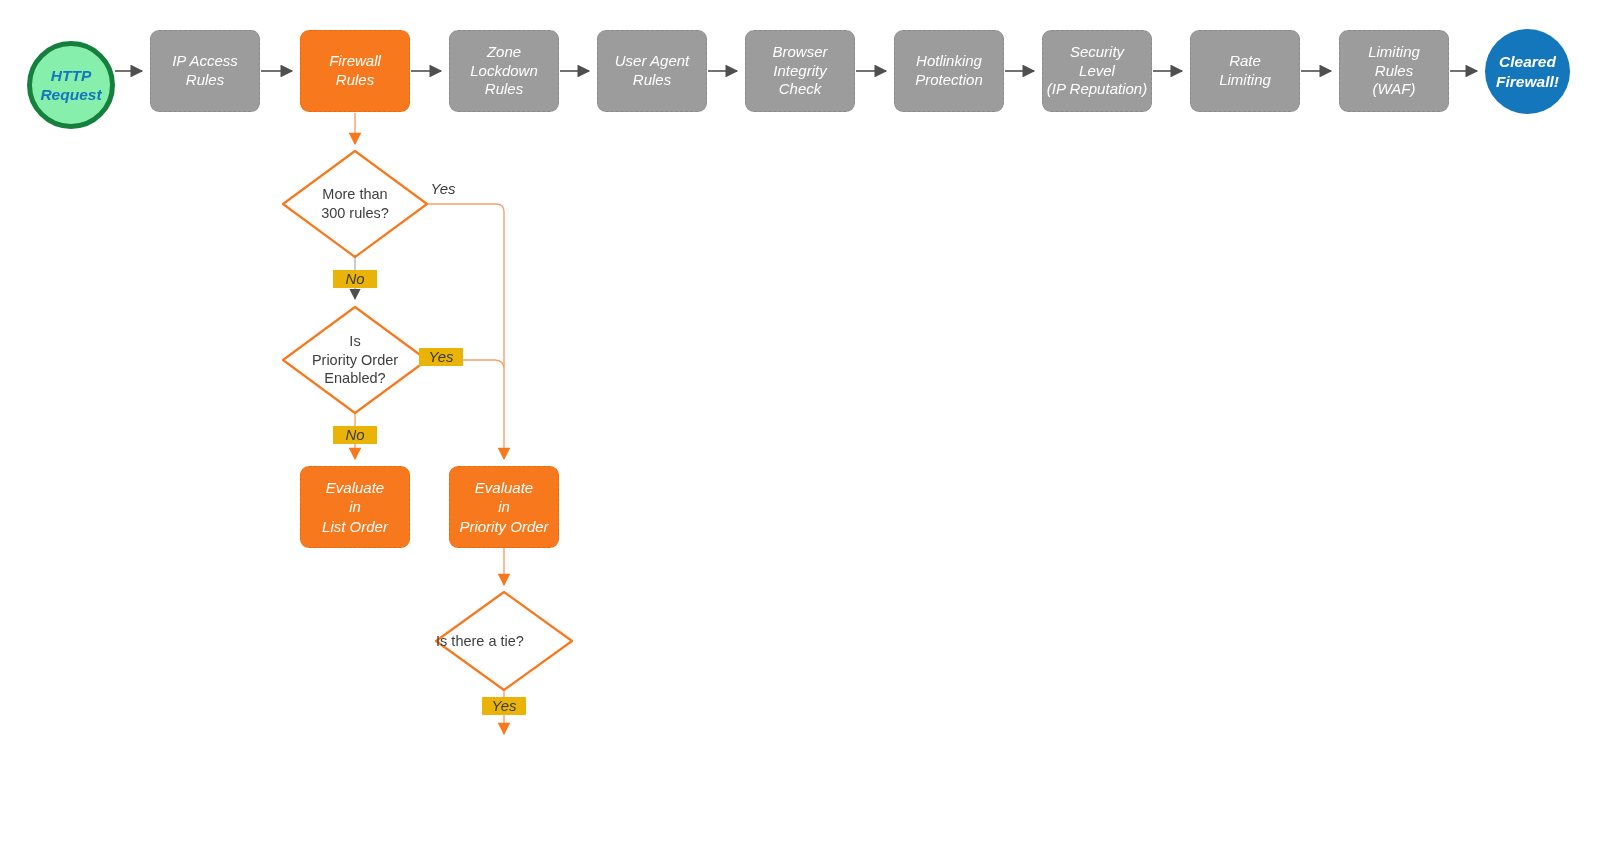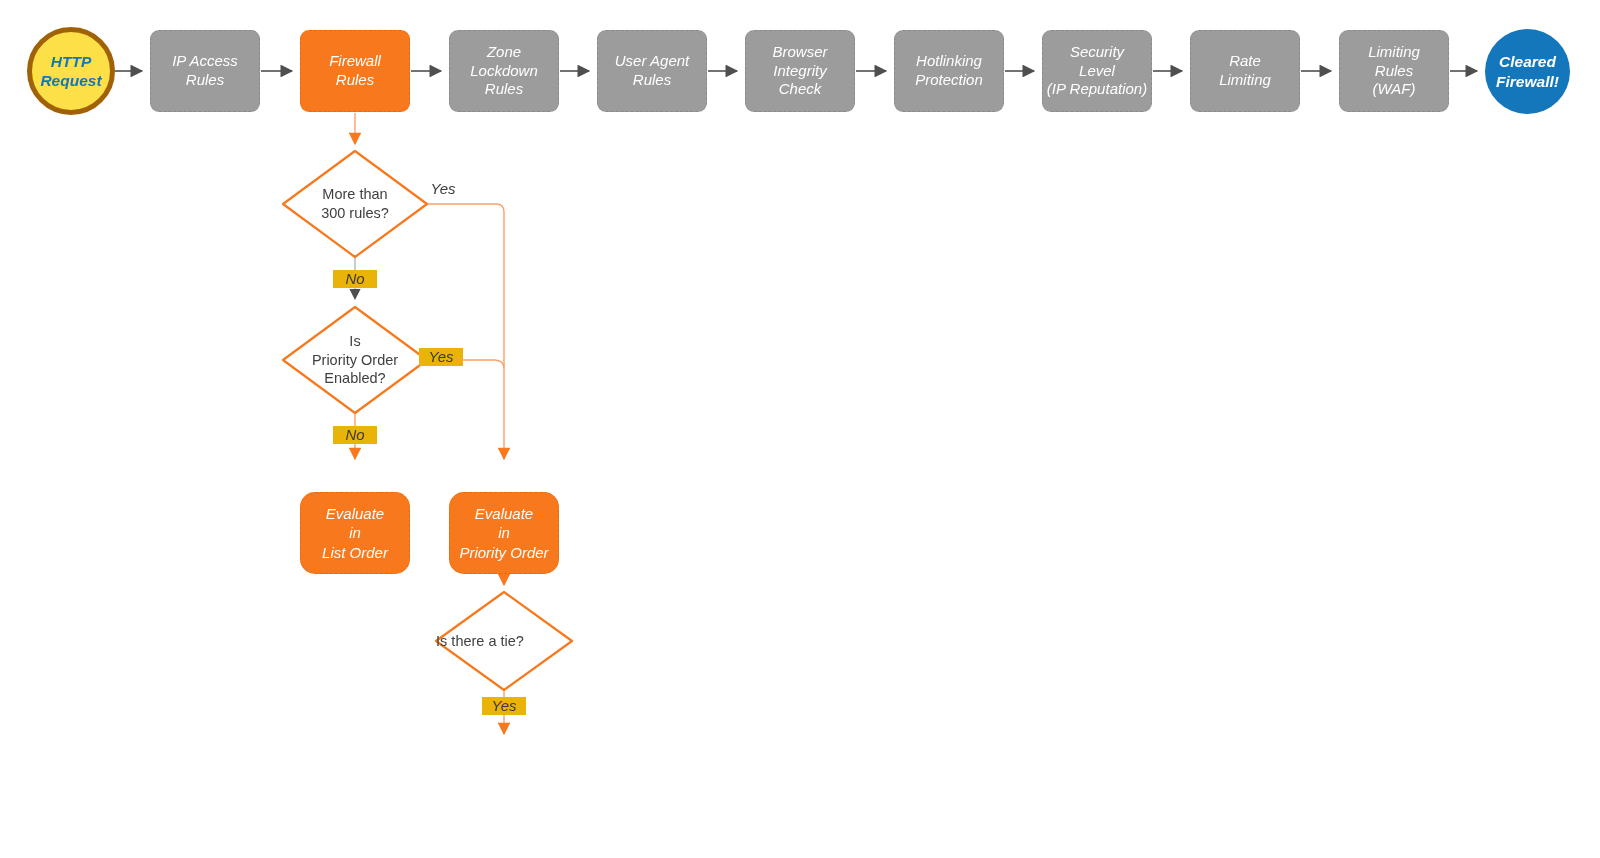--- a/index.html
+++ b/index.html
@@ -15,26 +15,26 @@
   .lbl{white-space:pre-line;}
   
   .step{
     top:30px;width:110px;height:82px;background:#9c9c9c;
     border:1px dashed #8a8a8a;border-radius:9px;
     color:#ffffff;font-style:italic;font-size:15px;line-height:1.24;
   }
   .step.active{background:#f8791d;border-color:#e56c0c;}
   
   .circle{border-radius:50%;font-weight:bold;font-style:italic;font-size:15.5px;line-height:1.25;}
-  .circle.start{left:27px;top:27px;width:88px;height:88px;background:#fde047;border:5px solid #a16207;color:#1476bb;}
+  .circle.start{left:27px;top:41px;width:88px;height:88px;background:#86efac;border:5px solid #15803d;color:#1476bb;}
   .circle.end{left:1485px;top:29px;width:85px;height:85px;background:#1476bb;color:#ffffff;}
   
   .action{
-    width:110px;height:82px;background:#f8791d;border:1px dashed #e56c0c;border-radius:15px;
-    color:#ffffff;font-style:italic;font-size:15px;line-height:1.3;margin-top:26px;
+    width:110px;height:82px;background:#f8791d;border:1px dashed #e56c0c;border-radius:9px;
+    color:#ffffff;font-style:italic;font-size:15px;line-height:1.3;
   }
   
   .dlabel{
     position:absolute;display:flex;align-items:center;justify-content:center;text-align:center;
     color:#3f3f3f;font-size:14.5px;line-height:1.3;
   }
   
   .elabel{
     position:absolute;width:44px;text-align:center;font-style:italic;
     color:#3a3a3a;font-size:15px;background:#eab308;line-height:1.2;

